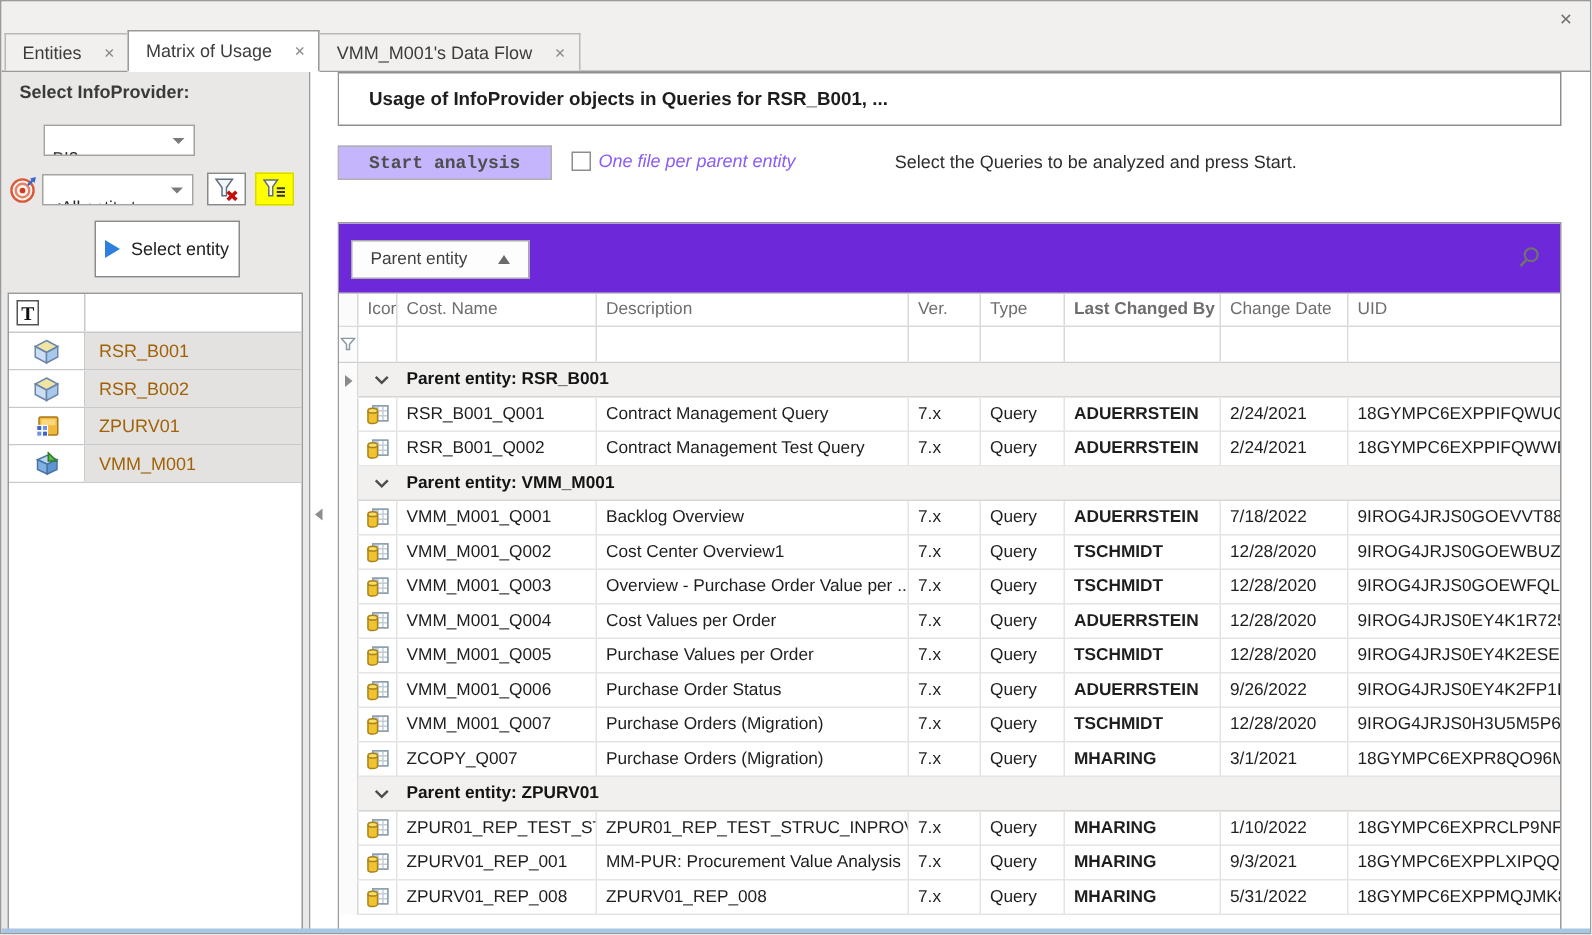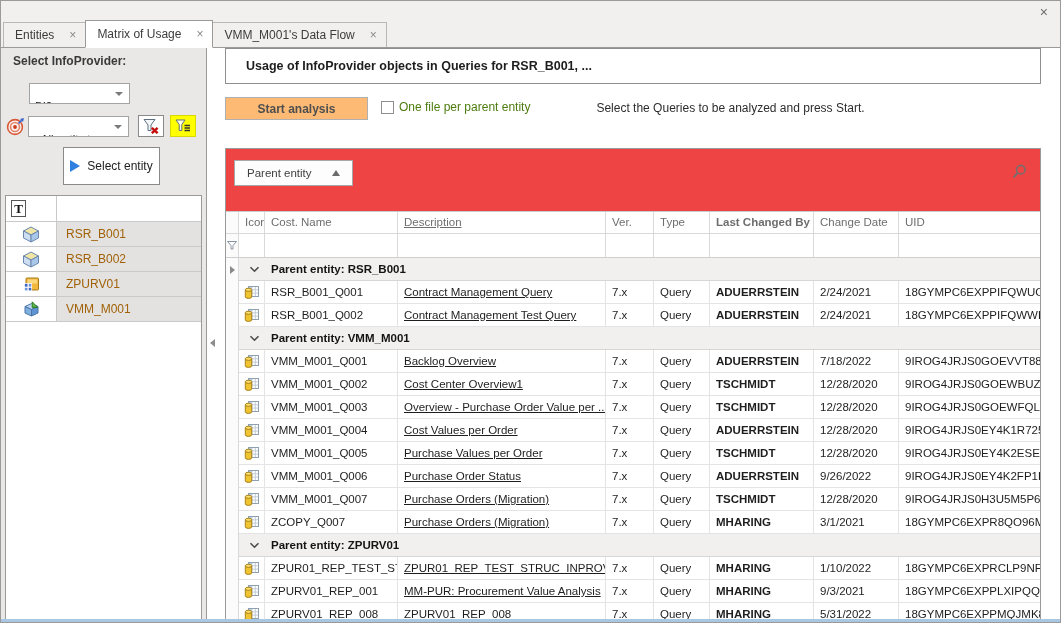--- a/index.html
+++ b/index.html
@@ -39,29 +39,29 @@
   .lp-cell-name { flex:1; background:#e3e2e1; font-size:12px; color:#a16207; display:flex; align-items:center; padding-left:9px; }
 
   
   .splitter { width:18px; background:#fff; position:relative; flex-shrink:0; }
   .split-arrow { position:absolute; left:3px; top:291px; width:0; height:0; border-top:4px solid transparent; border-bottom:4px solid transparent; border-right:5px solid #8d8d8d; }
 
   
   .main { flex:1; display:flex; flex-direction:column; background:#fff; padding-right:19px; min-width:0; }
   .titlebox { height:36px; border:1px solid #8f8f8f; display:flex; align-items:center; padding-left:20px; font-size:12.5px; font-weight:bold; color:#1d1d1d; }
   .toolbar { height:64px; display:flex; align-items:flex-start; padding-top:13px; }
-  .btn-start { width:143px; height:23px; background:#fdba74; border:1px solid #b0b0b0; font-size:12px; font-weight:bold; color:#4f4f4f; display:flex; align-items:center; justify-content:center; }
+  .btn-start { width:143px; height:23px; background:#c4b5fd; border:1px solid #b0b0b0; font-size:12px; font-weight:bold; color:#4f4f4f; display:flex; align-items:center; justify-content:center;font-family:Liberation Mono, monospace; }
   .chkgroup { display:flex; align-items:center; margin-left:13px; margin-top:3px; }
   .chkbox { width:13px; height:13px; background:#fff; border:1px solid #8e8e8e; }
-  .chklabel { margin-left:5px; font-size:12px; color:#4d7c0f; }
+  .chklabel { margin-left:5px; font-size:12px; color:#8b5cf6;font-style:italic; }
   .instruction { margin-left:66px; margin-top:4px; font-size:12px; color:#2d2d2d; }
 
   
   .gridbox { flex:1; border:1px solid #9a9a9a; display:flex; flex-direction:column; margin-bottom:7px; overflow:hidden; }
-  .groupbar { height:63px; background:#ef4444; border-bottom:1px solid #c9c9c9; position:relative; flex-shrink:0; }
+  .groupbar { height:47px; background:#6d28d9; border-bottom:1px solid #c9c9c9; position:relative; flex-shrink:0; }
   .groupbtn { position:absolute; left:8px; top:11px; height:26px; padding:0 12px; background:#fdfdfd; border:1px solid #a8a8a8; display:flex; align-items:center; gap:20px; font-size:11.5px; color:#3f3f3f; }
   .sortup { width:0; height:0; border-left:4px solid transparent; border-right:4px solid transparent; border-bottom:6px solid #6b6b6b; }
   .searchicn { position:absolute; right:13px; top:15px; }
 
   .hdrrow { display:flex; height:22px; background:#fff; border-bottom:1px solid #d9d9d9; flex-shrink:0; }
   .ind { width:13px; background:#fbfbfb; border-right:1px solid #d9d9d9; flex-shrink:0; display:flex; align-items:center; justify-content:center; }
   .hcell { font-size:11.5px; color:#6e6e6e; line-height:21px; padding-left:6px; border-right:1px solid #d9d9d9; white-space:nowrap; overflow:hidden; }
   .filtrow { display:flex; height:24px; background:#fff; border-bottom:1px solid #cfcfcf; flex-shrink:0; }
   .fcell { border-right:1px solid #d9d9d9; background:#fff; }
 
@@ -70,21 +70,21 @@
   .gcontent { flex:1; background:#f1f0ef; border-bottom:1px solid #d8d6d4; display:flex; align-items:center; }
   .gcontent .chev { margin-left:10px; display:flex; }
   .glabel { margin-left:11px; font-size:11.5px; font-weight:bold; color:#141414; }
   .tri-right { width:0; height:0; border-top:4px solid transparent; border-bottom:4px solid transparent; border-left:5px solid #8a8a8a; }
   .drow { display:flex; height:23px; }
   .dcell { font-size:11.5px; color:#1e1e1e; line-height:22px; padding-left:6px; border-right:1px solid #e4e4e4; border-bottom:1px solid #e4e4e4; white-space:nowrap; overflow:hidden; }
   .cell-center { display:flex; align-items:center; justify-content:center; padding-left:0; }
 
   .c-icon { width:26px; flex-shrink:0; }
   .c-tech { width:133px; flex-shrink:0; }
-  .c-desc { width:208px; flex-shrink:0;text-decoration:underline; }
+  .c-desc { width:208px; flex-shrink:0; }
   .c-ver  { width:48px; flex-shrink:0; }
   .c-type { width:56px; flex-shrink:0; }
   .c-by   { width:104px; flex-shrink:0;font-weight:bold; }
   .c-date { width:85px; flex-shrink:0; }
   .c-uid  { flex:1; min-width:0; border-right:none !important; }
 
   .bottom-strip { position:absolute; left:0; right:0; bottom:0; height:3px; background:#a9c6e3; }
   .icn { display:inline-flex; line-height:0; }
 </style>
 </head>

